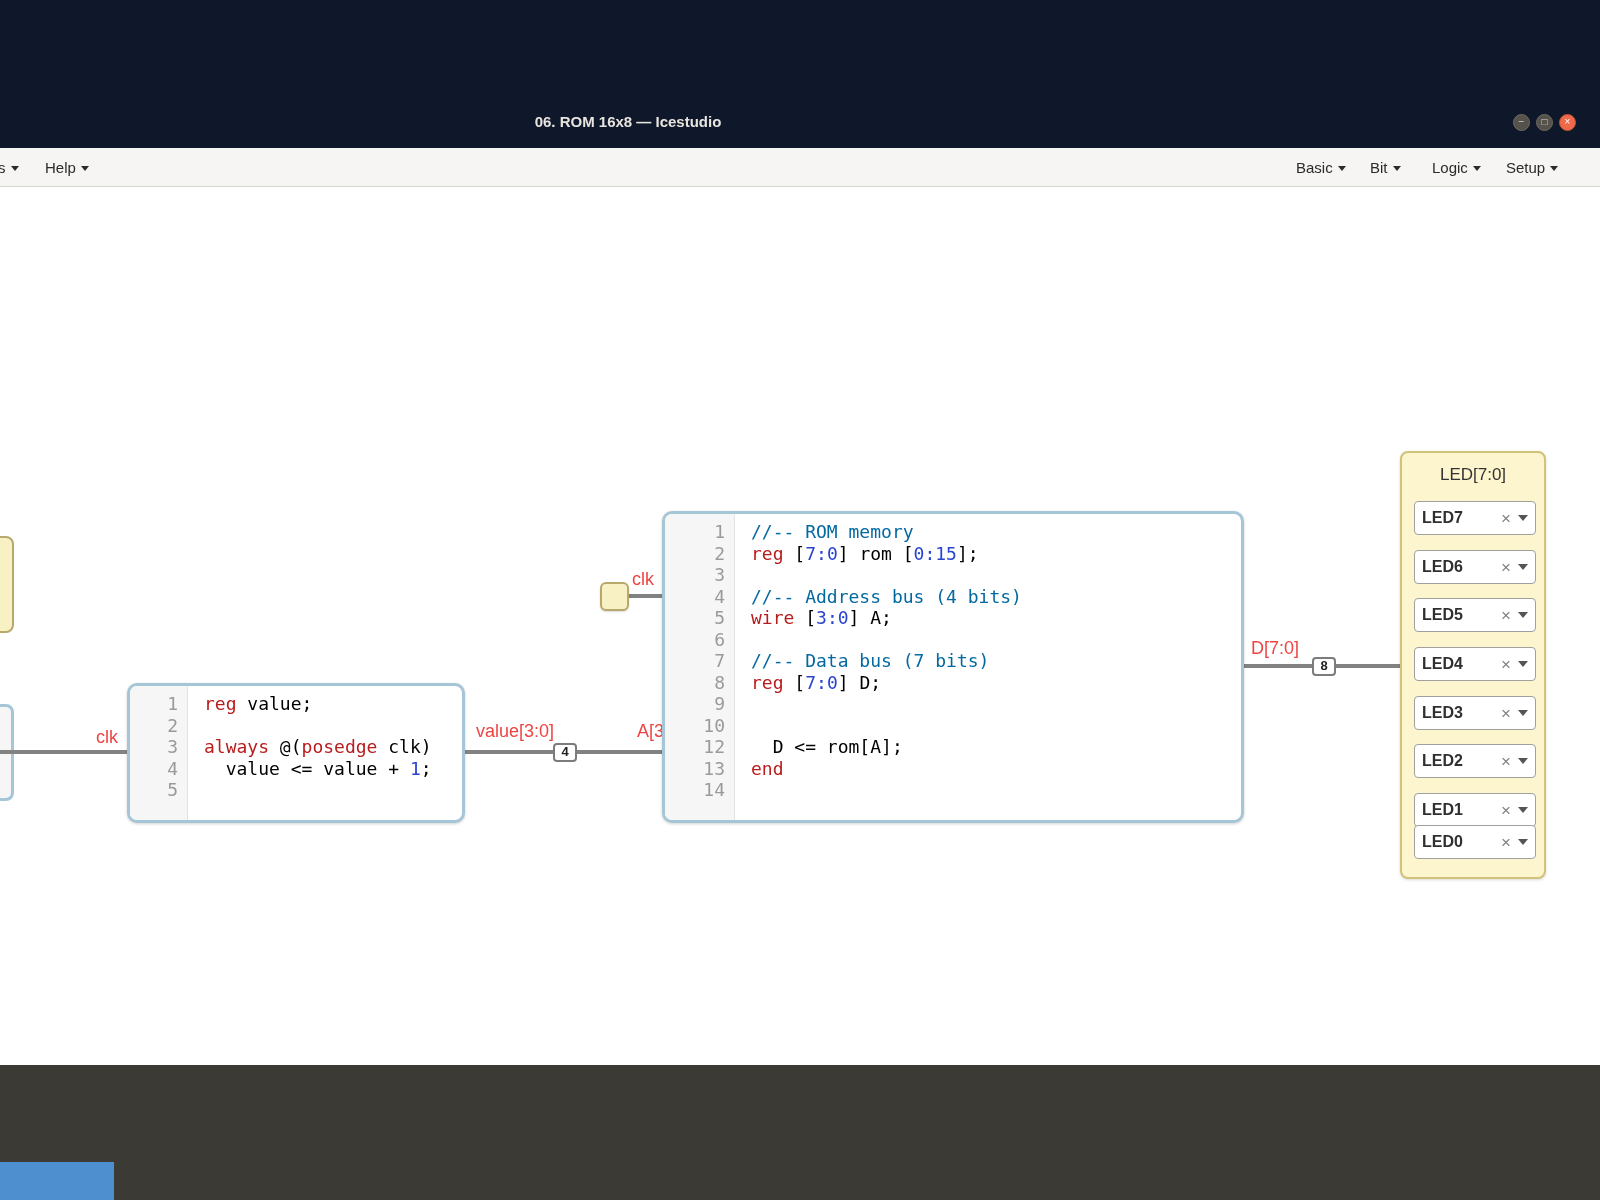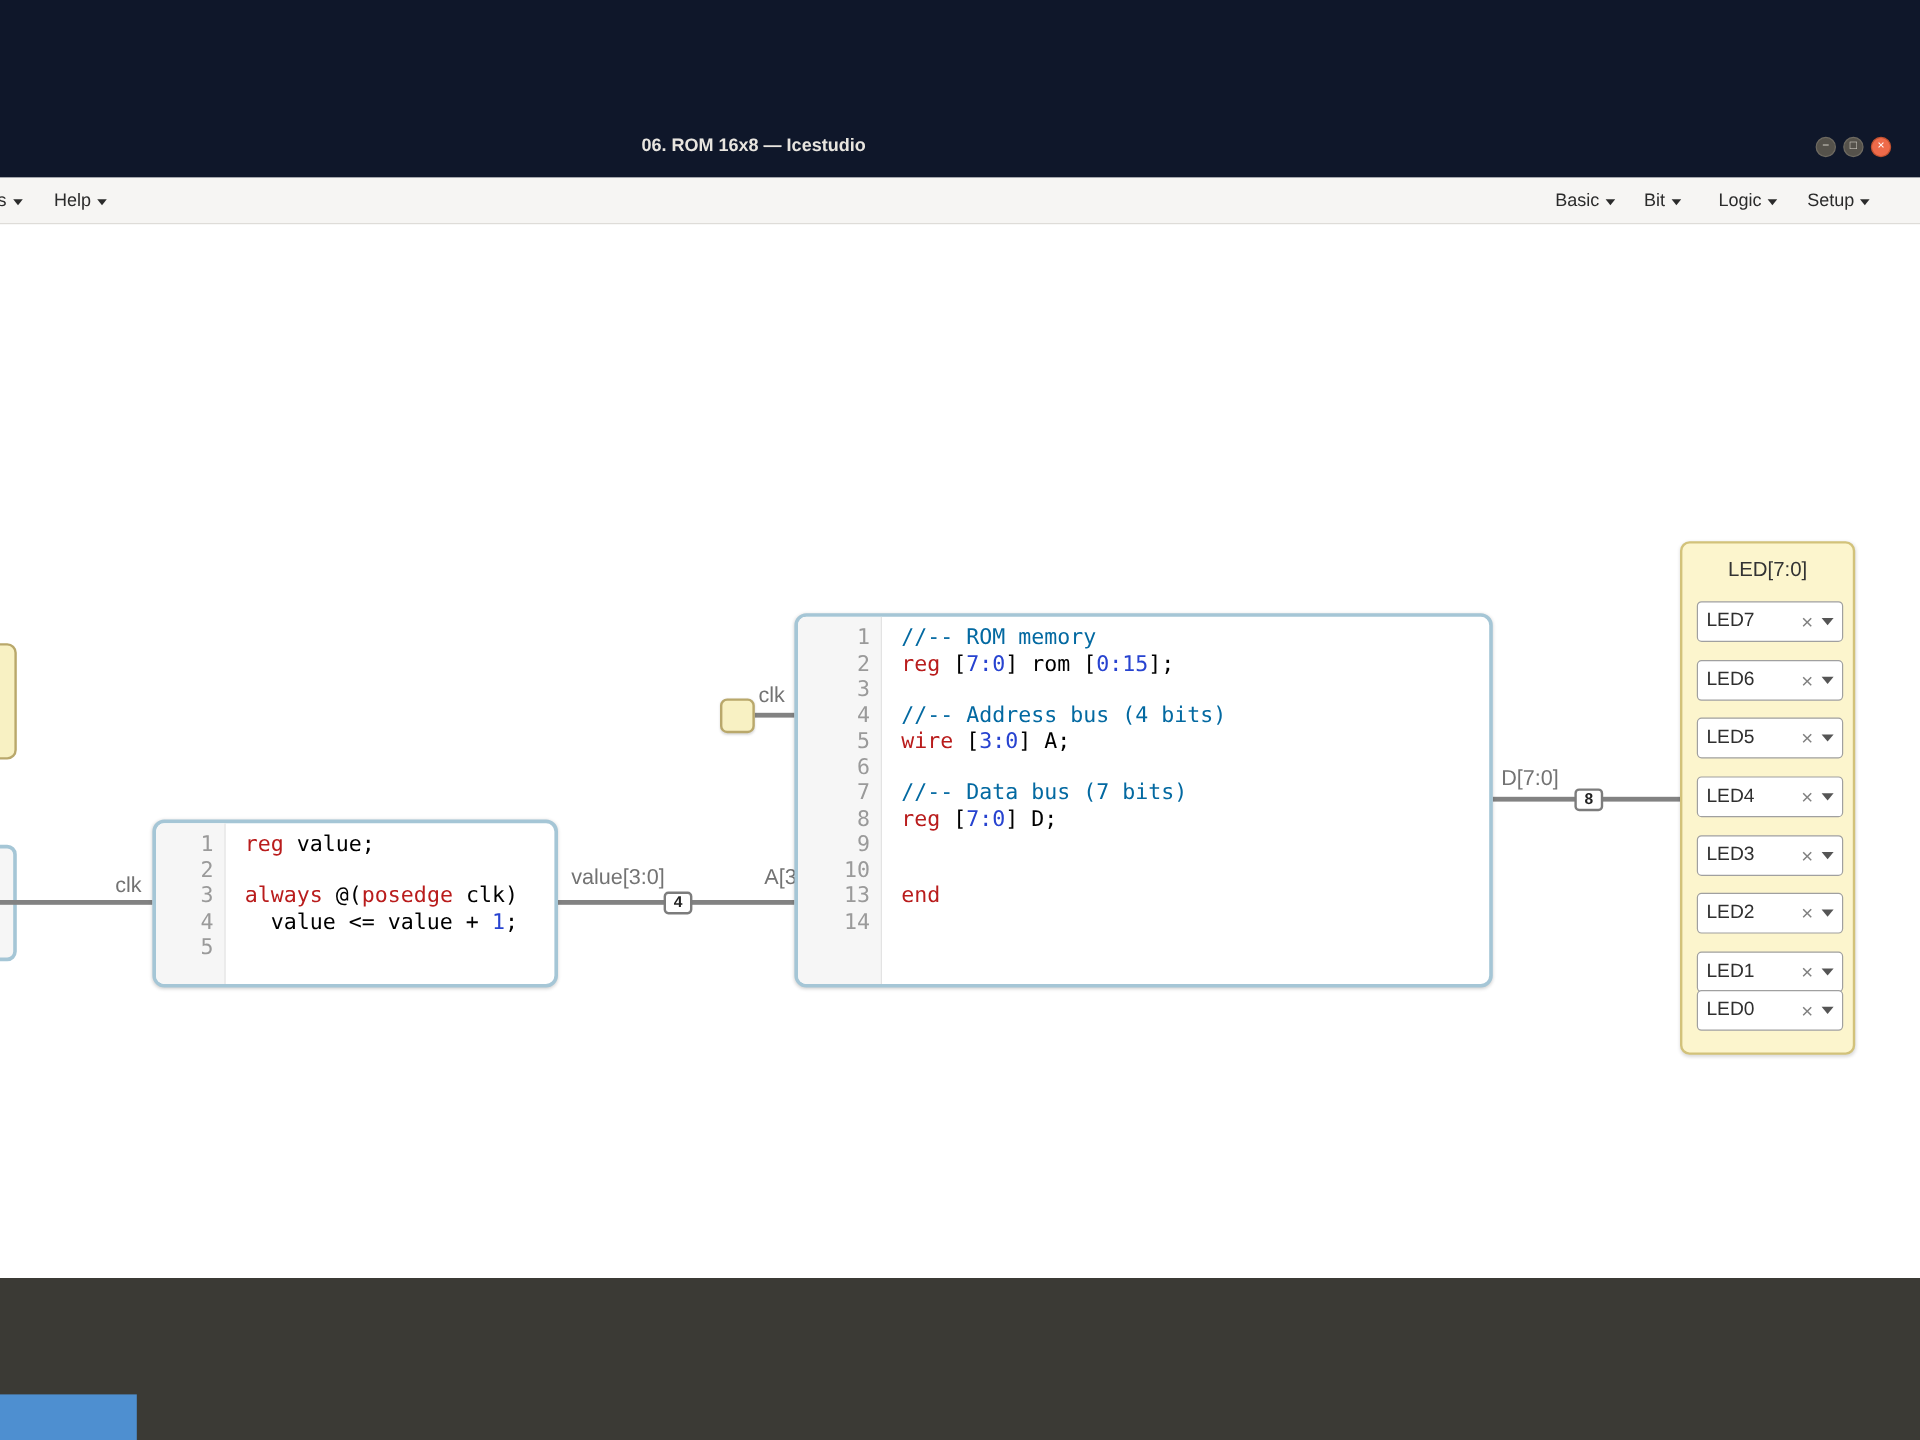--- a/index.html
+++ b/index.html
@@ -22,21 +22,21 @@
   .menu-item{ position:absolute; top:0; height:38px; display:flex; align-items:center; gap:5px;
               font-size:15px; color:#2b2b2b; cursor:default; }
   .caret{ width:0; height:0; border-left:4px solid transparent; border-right:4px solid transparent;
           border-top:5px solid #2b2b2b; display:inline-block; margin-top:2px; }
 
   
   .canvas{ position:absolute; top:187px; left:0; width:1600px; height:878px; background:#fff; }
   .canvas-note{ position:absolute; font-size:19px; color:#1c1c1c; white-space:nowrap; }
 
   .wire{ position:absolute; height:4px; background:#828282; }
-  .port-label{ position:absolute; font-size:18px; color:#737373; white-space:nowrap; }
+  .port-label{ position:absolute; font-size:18px; color:#ef4444; white-space:nowrap; }
   .bus-badge{ position:absolute; width:24px; height:19px; background:#fff; border:2px solid #7c7c7c;
               border-radius:4px; font-size:13px; font-weight:bold; color:#222; text-align:center;
               line-height:14px; }
 
   .code-block{ position:absolute; background:#fff; border:3px solid #a5c6d6; border-radius:10px;
                overflow:hidden; box-shadow:0 1px 3px rgba(0,0,0,.18); }
   .gutter-bg{ position:absolute; left:0; top:0; bottom:0; width:var(--gw); background:#f6f6f6;
               border-right:1px solid #e3e3e3; }
   .code-lines{ position:absolute; inset:0; padding-top:7px; overflow:hidden; }
   .code-line{ display:flex; height:21.5px; font-family:"DejaVu Sans Mono", monospace;
@@ -52,21 +52,21 @@
   .partial-blue{ position:absolute; left:-14px; width:28px; height:97px; background:#f6f6f6;
                  border:3px solid #a5c6d6; border-radius:8px; }
 
   
   .led-block{ position:absolute; left:1400px; top:264px; width:146px; height:428px;
               background:#fcf5cd; border:2px solid #d2c27a; border-radius:8px;
               box-shadow:0 1px 3px rgba(0,0,0,.15); }
   .led-title{ position:absolute; top:12px; left:0; width:100%; text-align:center; font-size:17px; color:#333; }
   .led-row{ position:absolute; left:12px; width:122px; height:34px; background:#fff;
             border:1px solid #a0a0a0; border-radius:4px; display:flex; align-items:center; padding:0 7px; }
-  .led-label{ flex:1; font-size:16px; color:#2f2f2f; }
+  .led-label{ flex:1; font-size:16px; color:#2f2f2f;font-weight:bold; }
   .led-x{ font-size:17px; color:#808080; margin-right:7px; line-height:17px; }
   .led-caret{ width:0; height:0; border-left:5px solid transparent; border-right:5px solid transparent;
               border-top:6px solid #555; }
 
   
   .bottombar{ position:absolute; left:0; top:1065px; width:1600px; height:135px; background:#3b3a35; }
   .blue-panel{ position:absolute; left:0; top:97px; width:114px; height:38px; background:#4e8fd0; }
 </style>
 </head>
 <body>
@@ -154,20 +154,21 @@
           <div class="code-line"><span class="ln">1</span><span class="src"><span class="tk-com">//-- ROM memory</span></span></div>
           <div class="code-line"><span class="ln">2</span><span class="src"><span class="tk-kw">reg</span><span class="tk-pl"> [</span><span class="tk-num">7:0</span><span class="tk-pl">] rom [</span><span class="tk-num">0:15</span><span class="tk-pl">];</span></span></div>
           <div class="code-line"><span class="ln">3</span><span class="src"></span></div>
           <div class="code-line"><span class="ln">4</span><span class="src"><span class="tk-com">//-- Address bus (4 bits)</span></span></div>
           <div class="code-line"><span class="ln">5</span><span class="src"><span class="tk-kw">wire</span><span class="tk-pl"> [</span><span class="tk-num">3:0</span><span class="tk-pl">] A;</span></span></div>
           <div class="code-line"><span class="ln">6</span><span class="src"></span></div>
           <div class="code-line"><span class="ln">7</span><span class="src"><span class="tk-com">//-- Data bus (7 bits)</span></span></div>
           <div class="code-line"><span class="ln">8</span><span class="src"><span class="tk-kw">reg</span><span class="tk-pl"> [</span><span class="tk-num">7:0</span><span class="tk-pl">] D;</span></span></div>
           <div class="code-line"><span class="ln">9</span><span class="src"></span></div>
           <div class="code-line"><span class="ln">10</span><span class="src"></span></div>
+          <div class="code-line"><span class="ln">12</span><span class="src"><span class="tk-pl">  D &lt;= rom[A];</span></span></div>
           <div class="code-line"><span class="ln">13</span><span class="src"><span class="tk-kw">end</span></span></div>
           <div class="code-line"><span class="ln">14</span><span class="src"></span></div>
         </div>
     </div>
 
     <div class="led-block">
       <div class="led-title">LED[7:0]</div>
       <div class="led-row" style="top:48px">
         <span class="led-label">LED7</span>
         <span class="led-x">×</span>

